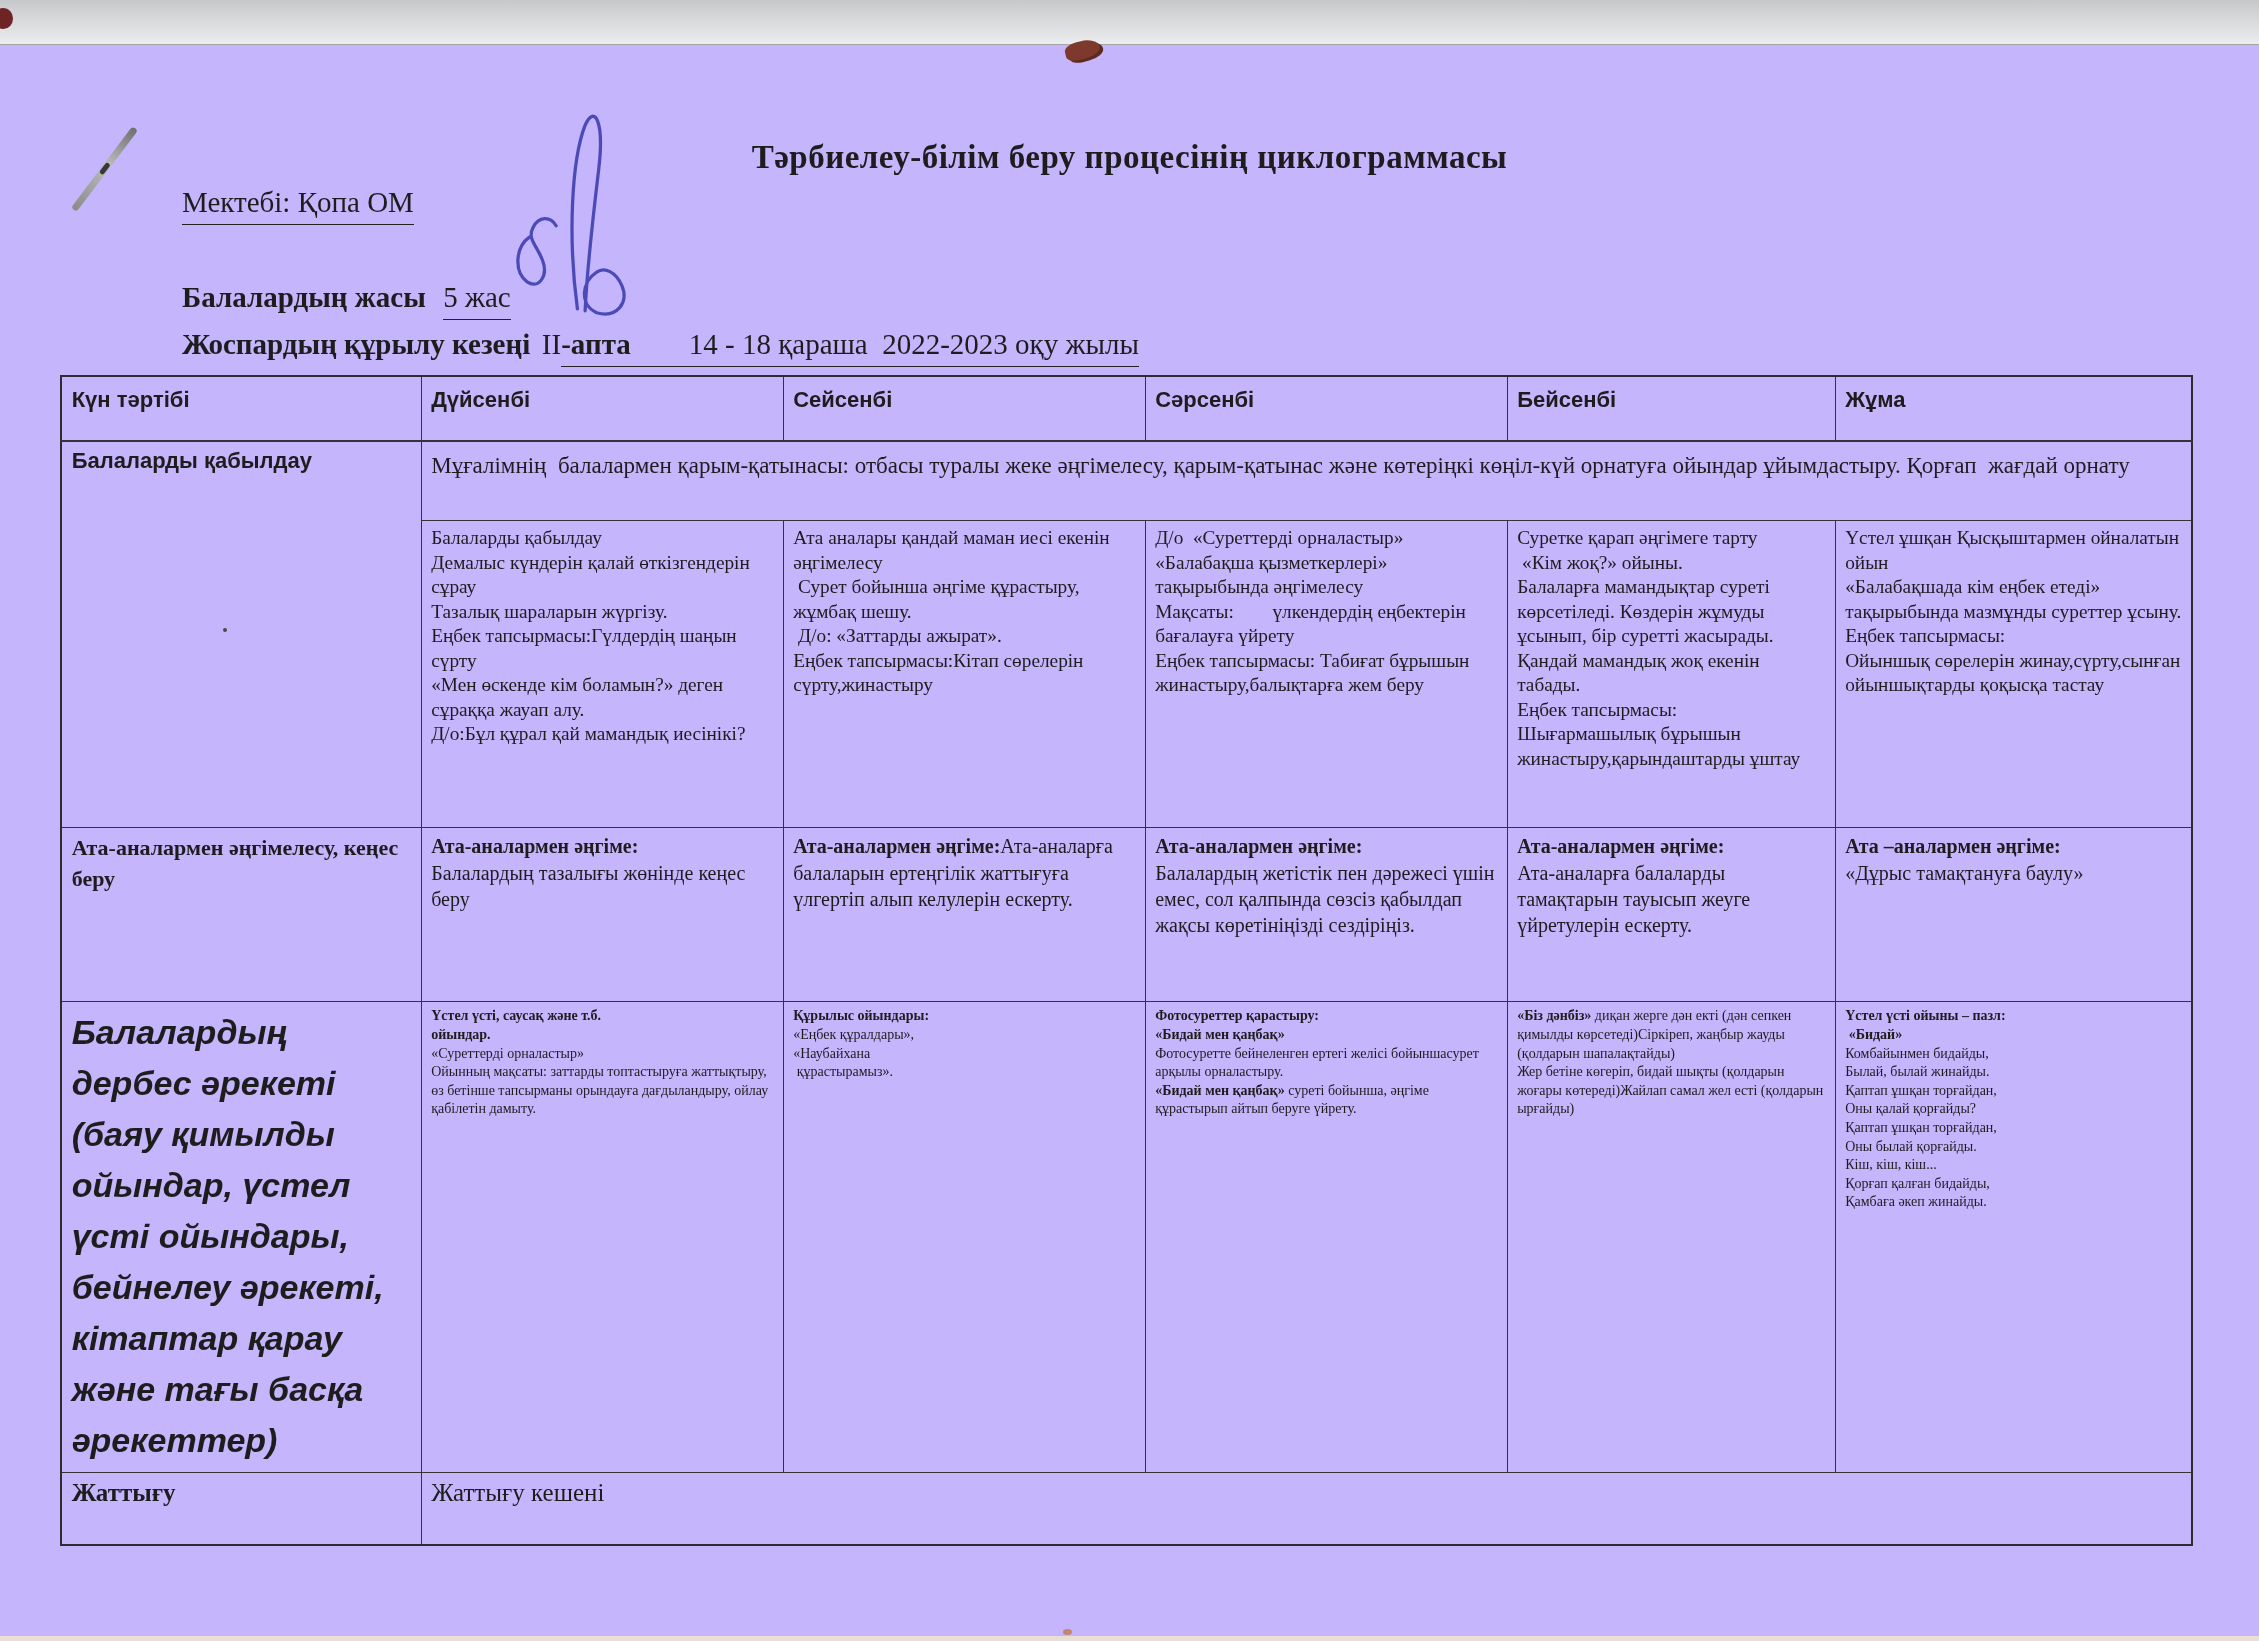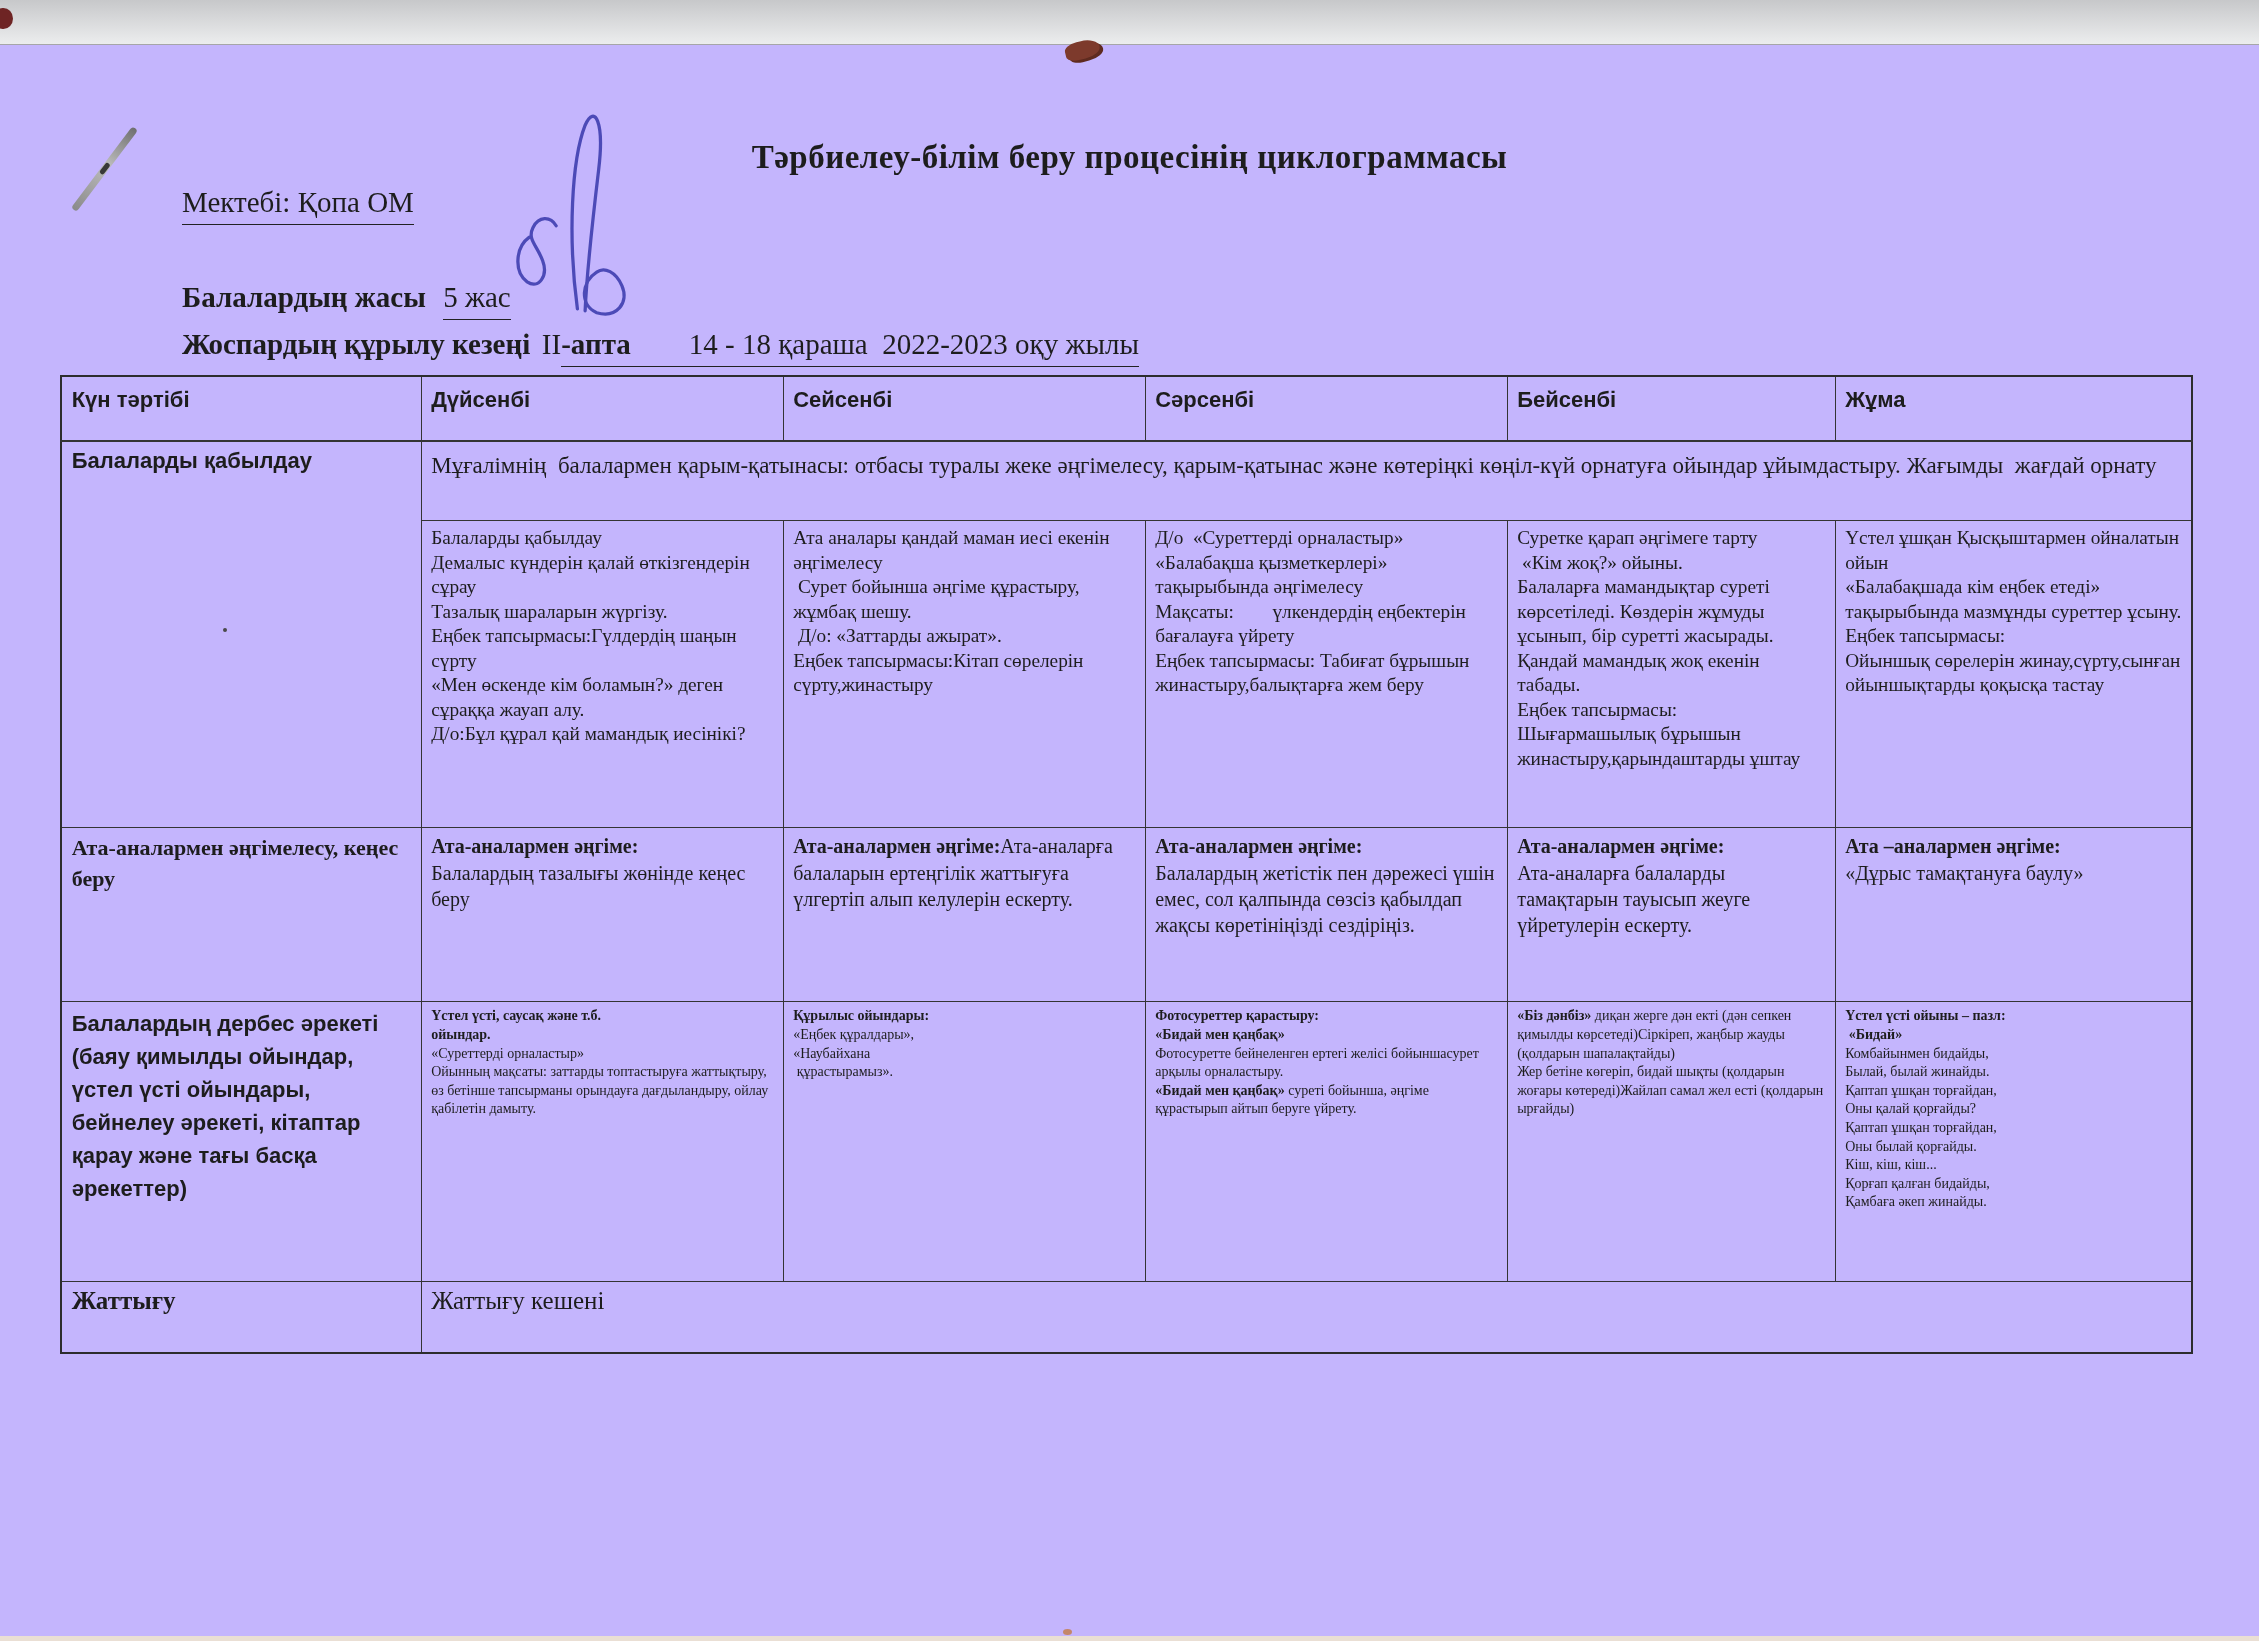--- a/index.html
+++ b/index.html
@@ -35,21 +35,21 @@
   .cyc td, .cyc th{border:1.9px solid #343434;vertical-align:top;padding:5.8px 9.7px;text-align:left;}
   .cyc th{font-family:"Liberation Sans", sans-serif;font-weight:bold;font-size:22px;padding-top:9.7px;}
   .cyc tr.rh{height:65px;} .cyc tr.r1a{height:79px;} .cyc tr.r1b{height:307px;}
   .cyc tr.r2{height:174px;} .cyc tr.r3{height:280px;} .cyc tr.r4{height:72px;}
   .cyc tr.rh th{border-bottom-width:2.9px;margin-left:14px;}
   .lbl1{font-family:"Liberation Sans", sans-serif;font-weight:bold;font-size:22px;}
   .summary{font-size:23px;line-height:1.55;padding-left:13.5px;}
   .daycell{font-size:19.3px;line-height:1.27;}
   .parents-cell{font-size:20px;line-height:1.32;}
   .row2-label{font-weight:bold;font-size:22px;line-height:1.38;}
-  .ind-label{font-family:"Liberation Sans", sans-serif;font-weight:bold;font-size:22px;line-height:1.5;}
+  .ind-label{font-family:"Liberation Sans", sans-serif;font-weight:bold;font-size:34px;line-height:1.5;font-style:italic;}
   .ind-cell{font-size:14px;line-height:1.33;}
   .ex-label{font-weight:bold;font-size:25px;}
   .ex-content{font-size:25px;padding-left:126px;}
   .b{font-weight:bold;} .blk{display:block;}
   [data-bind]{white-space:pre-wrap;}
 </style>
 </head>
 <body>
 
 <div id="canvas">
@@ -100,21 +100,21 @@
       <th data-bind="table.columns.0">Күн тәртібі</th>
       <th data-bind="table.columns.1">Дүйсенбі</th>
       <th data-bind="table.columns.2">Сейсенбі</th>
       <th data-bind="table.columns.3">Сәрсенбі</th>
       <th data-bind="table.columns.4">Бейсенбі</th>
       <th data-bind="table.columns.5">Жұма</th>
     </tr>
 
     <tr class="r1a">
       <td rowspan="2" class="lbl1" data-bind="table.reception.label">Балаларды қабылдау</td>
-      <td colspan="5" class="summary" data-bind="table.reception.summary">Мұғалімнің  балалармен қарым-қатынасы: отбасы туралы жеке әңгімелесу, қарым-қатынас және көтеріңкі көңіл-күй орнатуға ойындар ұйымдастыру. Жағымды  жағдай орнату</td>
+      <td colspan="5" class="summary" data-bind="table.reception.summary">Мұғалімнің  балалармен қарым-қатынасы: отбасы туралы жеке әңгімелесу, қарым-қатынас және көтеріңкі көңіл-күй орнатуға ойындар ұйымдастыру. Қорғап  жағдай орнату</td>
     </tr>
 
     <tr class="r1b">
       <td class="daycell" data-bind="table.reception.days.0">Балаларды қабылдау
 Демалыс күндерін қалай өткізгендерін сұрау
 Тазалық шараларын жүргізу.
 Еңбек тапсырмасы:Гүлдердің шаңын сүрту
 «Мен өскенде кім боламын?» деген сұраққа жауап алу.
 Д/о:Бұл құрал қай мамандық иесінікі?</td>
       <td class="daycell" data-bind="table.reception.days.1">Ата аналары қандай маман иесі екенін әңгімелесу

